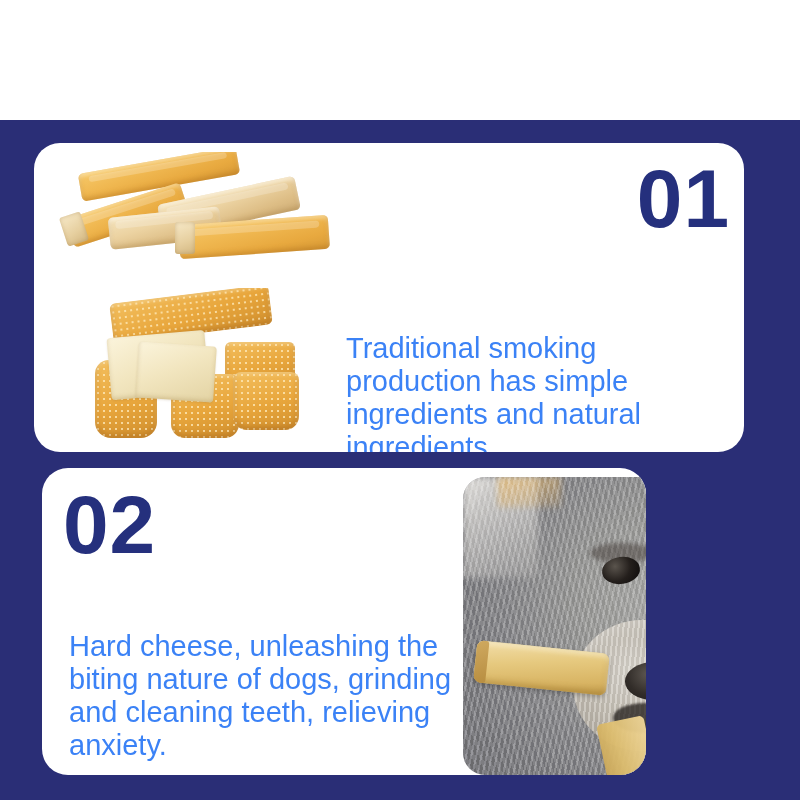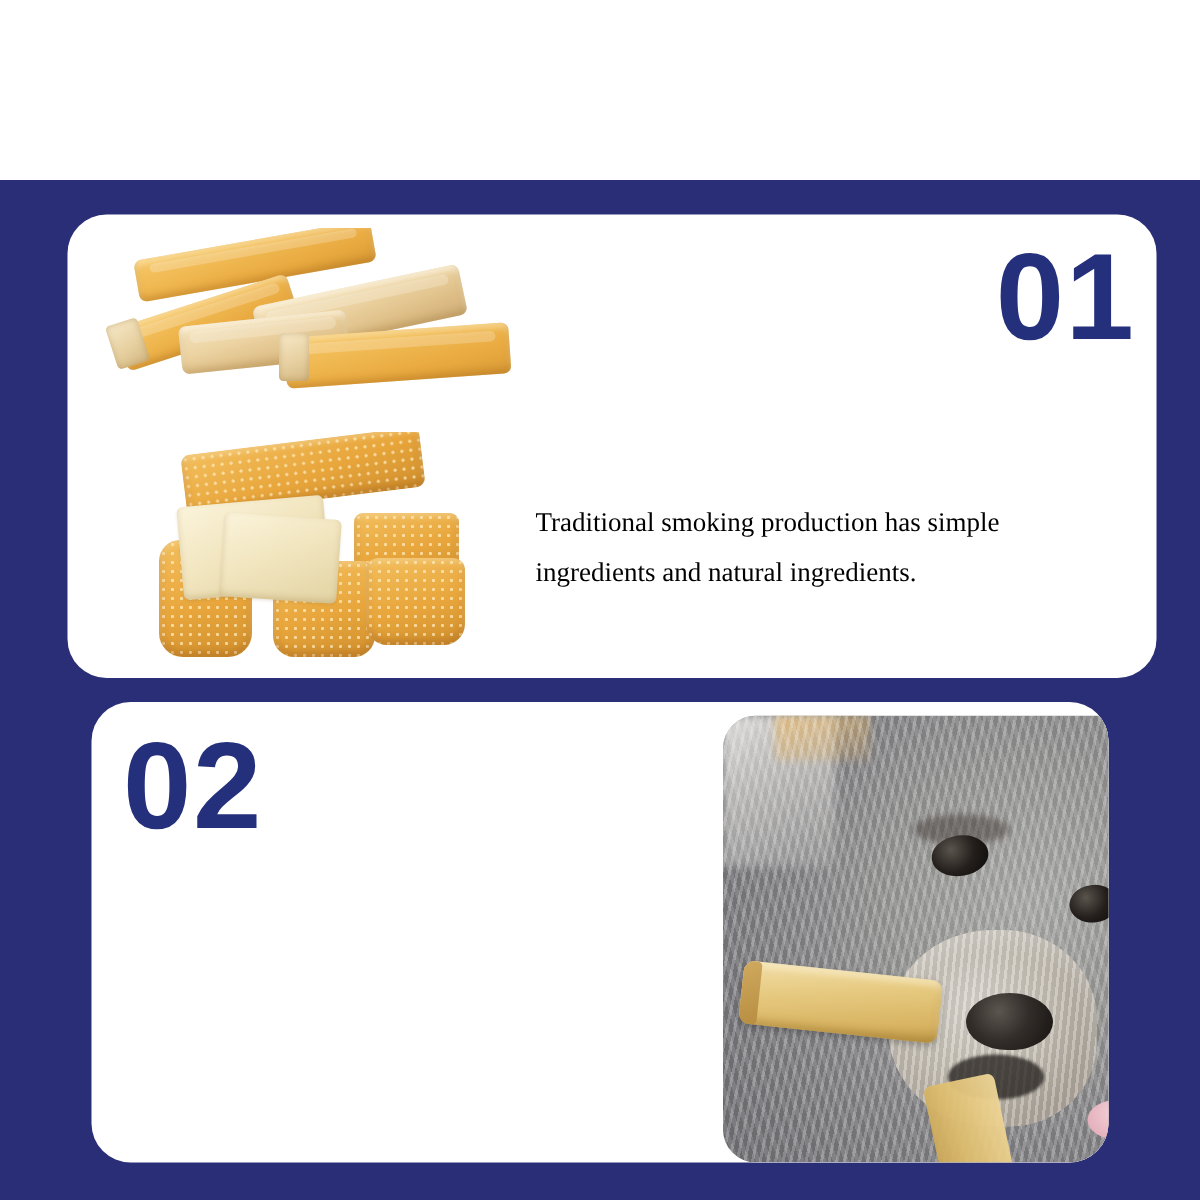--- a/index.html
+++ b/index.html
@@ -29,36 +29,36 @@
   
   .navy-panel {
     position:absolute; left:0; top:120px; width:800px; height:680px;
     background:#2a2e76;
   }
 
   
   .card {
     position:absolute; background:#ffffff; border-radius:26px; overflow:hidden;
   }
-  #card-01 { left:45px; top:143px; width:710px; height:309px;padding-left:16px; }
-  #card-02 { left:61px; top:468px; width:678px; height:307px; }
+  #card-01 { left:34px; top:143px; width:710px; height:309px; }
+  #card-02 { left:42px; top:468px; width:604px; height:307px; }
 
   .card-number {
     position:absolute;
     font-family:"Liberation Sans", sans-serif;
     font-weight:700; font-size:82px; line-height:82px;
     color:#25307d; letter-spacing:1px;
   }
   #num-01 { right:14px; top:158px; }
   #num-02 { left:66px; top:484px; }
 
   .card-body-text {
     position:absolute;
-    font-family:Liberation Serif, serif;
-    font-size:18px; line-height:33px; color:#000000;
+    font-family:Liberation Sans, sans-serif;
+    font-size:29px; line-height:33px; color:#3b82f6;
     white-space:pre-line;
   }
   #text-01 { left:357px; top:332px; width:375px; }
   #text-02 { left:72px; top:630px; width:392px; }
 
   
   .photo { position:absolute; overflow:hidden; background:#ffffff; }
   #photo-sticks  { left:62px;  top:152px; width:285px; height:130px; }
   #photo-chunks  { left:86px;  top:288px; width:252px; height:160px; }
   #photo-dog     { left:466px; top:477px; width:289px; height:298px;
@@ -213,20 +213,21 @@
 
     <div class="card-number" id="num-01" style="position:absolute; right:14px; top:15px;">01</div>
 
     <div class="card-body-text" id="text-01" style="position:absolute; left:312px; top:189px; width:382px;">Traditional smoking production has simple ingredients and natural ingredients.</div>
   </div>
 
   <div class="card" id="card-02">
 
     <div class="card-number" id="num-02" style="position:absolute; left:21px; top:16px;">02</div>
 
+    <div class="card-body-text" id="text-02" style="position:absolute; left:27px; top:162px; width:395px;">Hard cheese, unleashing the biting nature of dogs, grinding and cleaning teeth, relieving anxiety.</div>
 
     <div class="photo" id="photo-dog" style="left:421px; top:9px; width:289px; height:298px; border-radius:22px;">
       <div class="dog-bg"></div>
       <div class="dog-light-patch"></div>
       <div class="dog-tan-patch"></div>
       <div class="fur"></div>
       <div class="dog-brow"></div>
       <div class="dog-eye" id="dog-eye-left"></div>
       <div class="dog-eye" id="dog-eye-right"></div>
       <div class="dog-muzzle">

